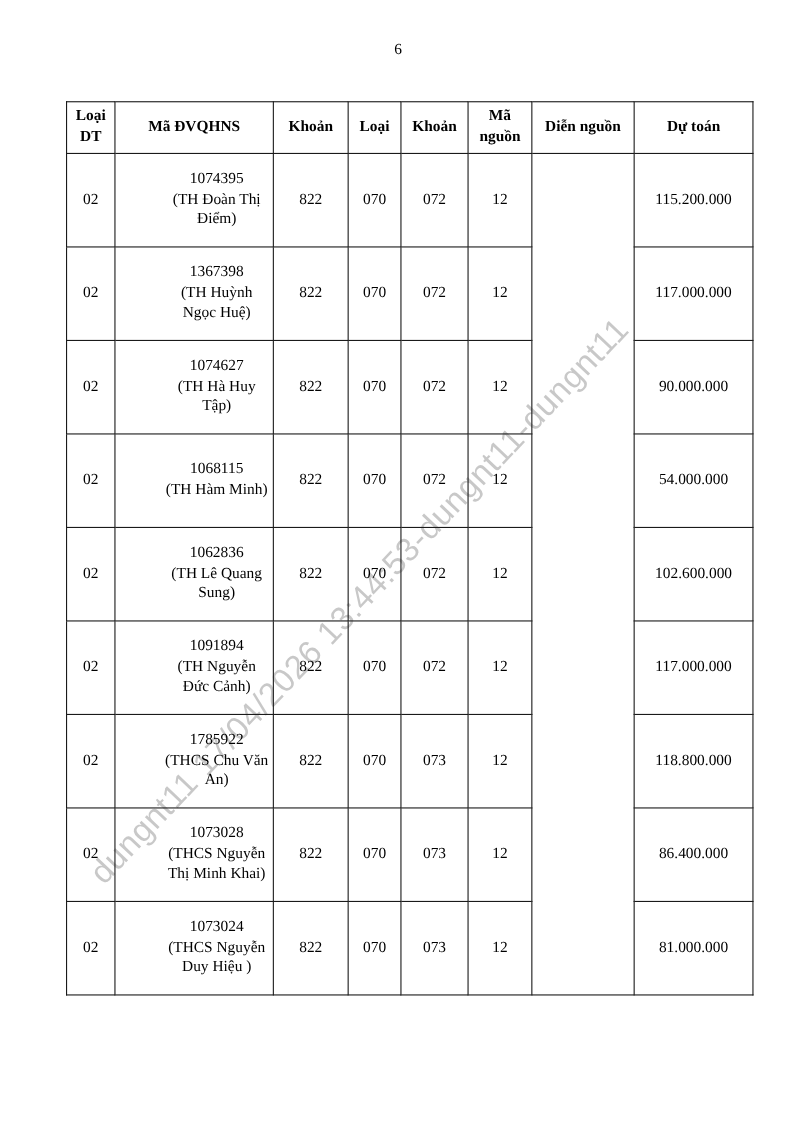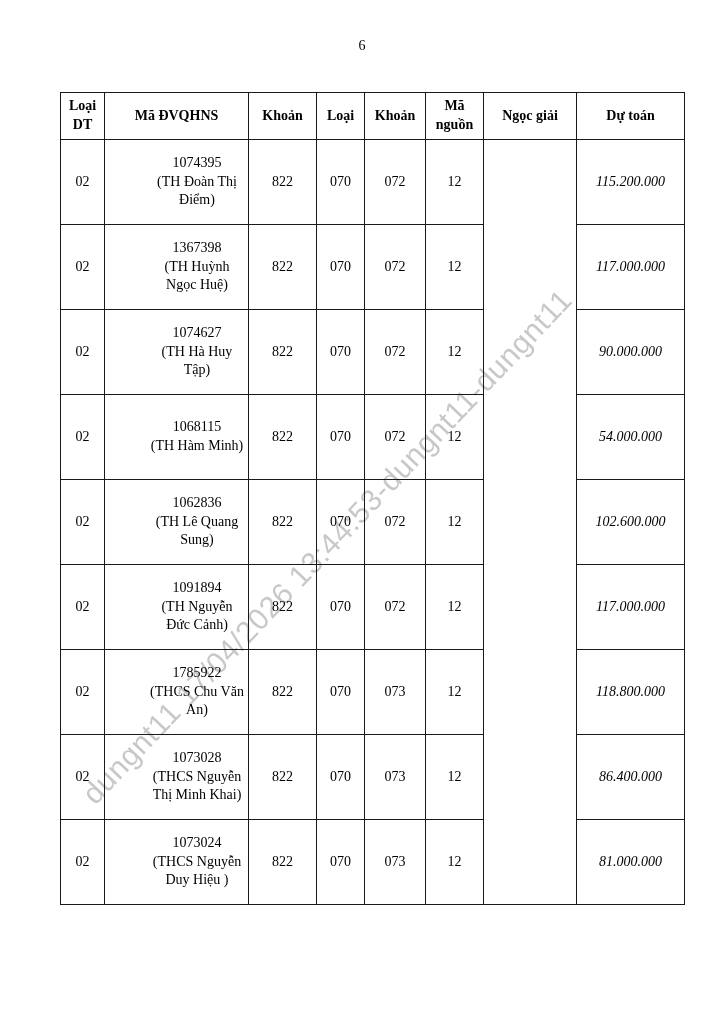--- a/index.html
+++ b/index.html
@@ -61,21 +61,20 @@
     font-weight: bold;
     white-space: pre-line;
     height: 42px;
   }
   table.budget tbody tr {
     height: 85px;
   }
   td.du-toan {
     text-align: right;
     padding-right: 12px;
-    font-style: italic;
   }
   td.ma-cell div {
     text-align: center;
     margin-left: 41px;
   }
 </style>
 </head>
 <body>
 
 <div class="page">
@@ -98,21 +97,21 @@
     <thead>
       <tr>
         <th>Loại
 DT</th>
         <th>Mã ĐVQHNS</th>
         <th>Khoản</th>
         <th>Loại</th>
         <th>Khoản</th>
         <th>Mã
 nguồn</th>
-        <th>Ngọc giải</th>
+        <th>Diễn nguồn</th>
         <th>Dự toán</th>
       </tr>
     </thead>
     <tbody>
       <tr>
         <td>02</td>
         <td class="ma-cell">
           <div>1074395</div>
           <div>(TH Đoàn Thị Điểm)</div>
         </td>

